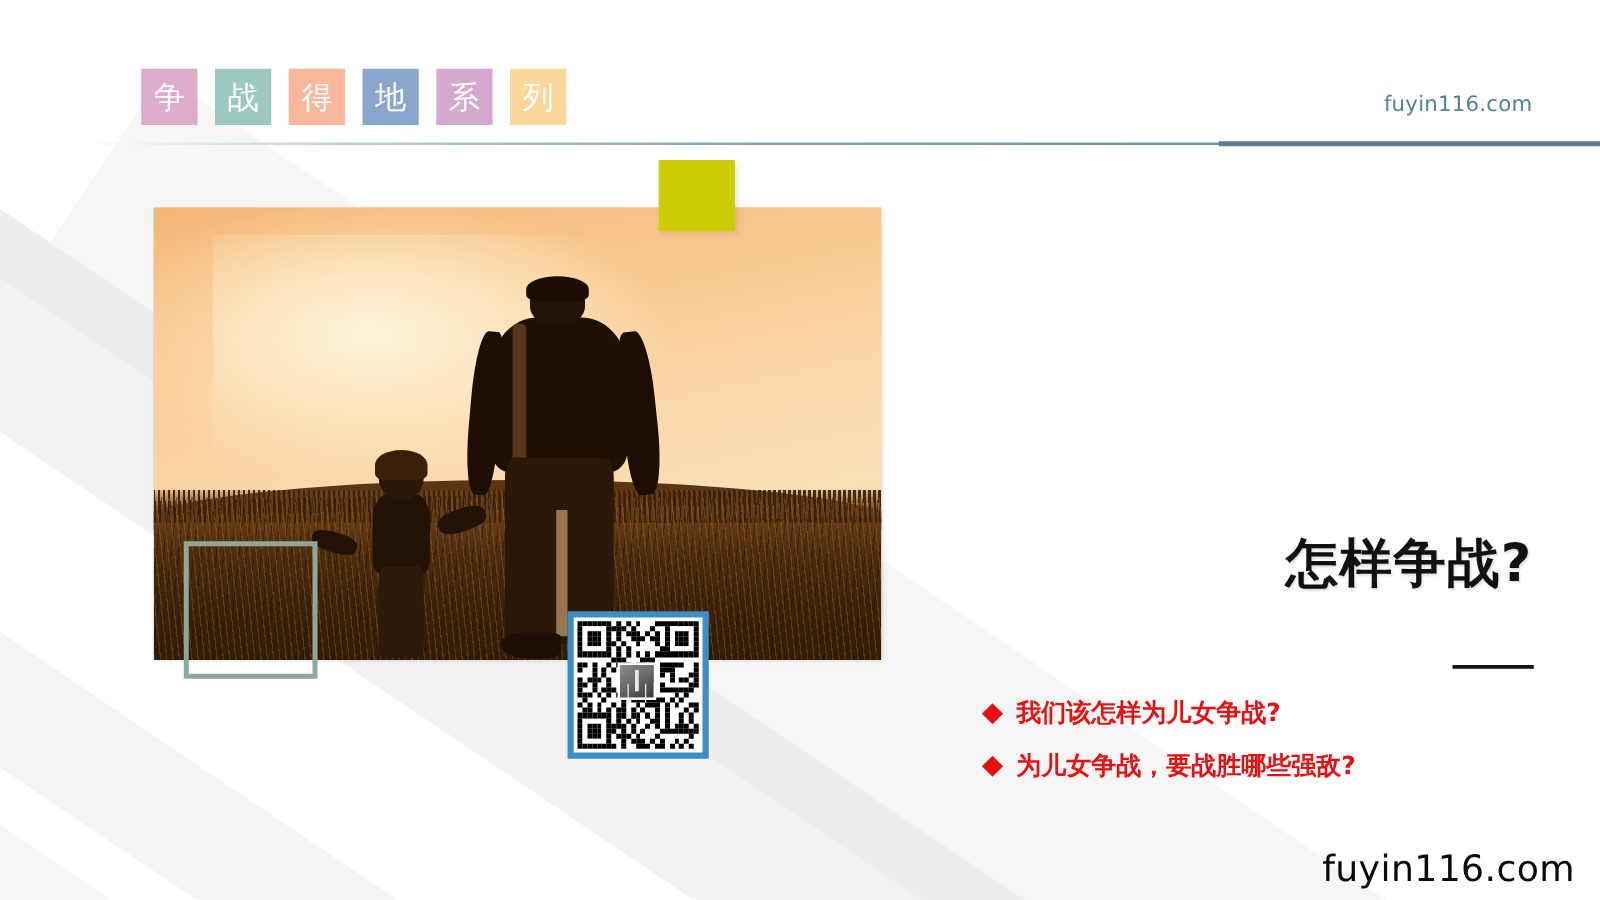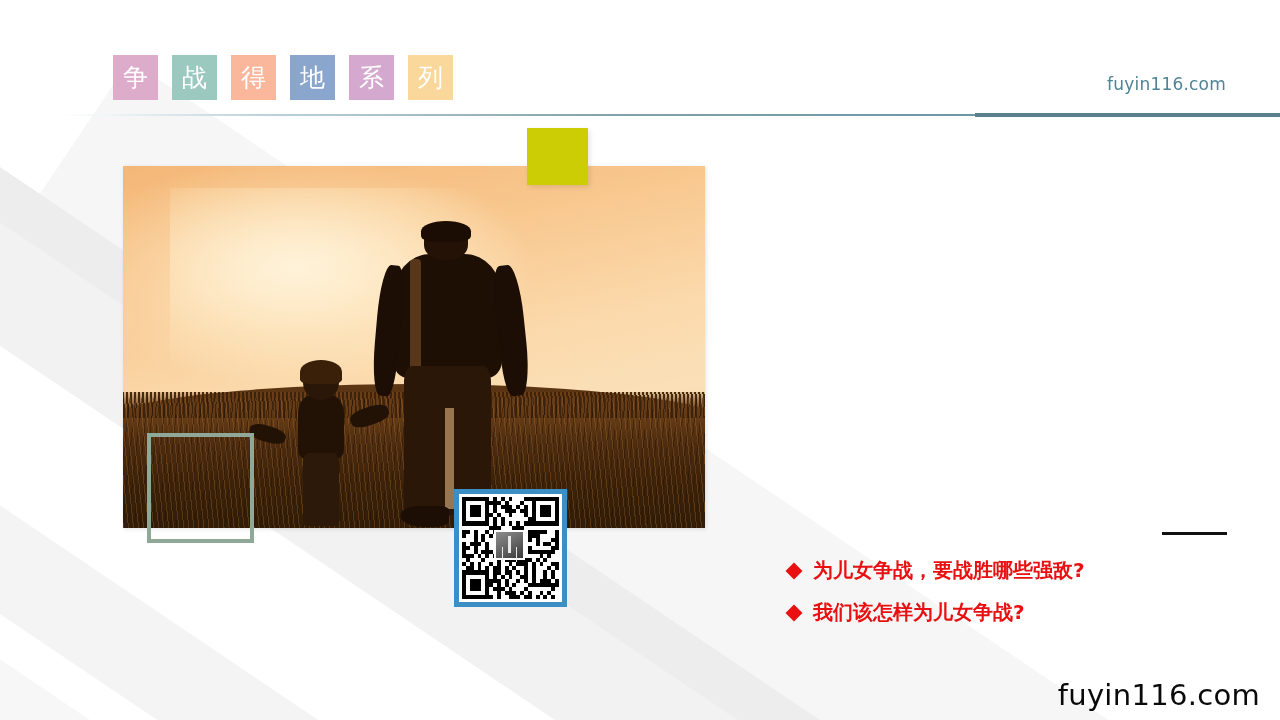--- a/index.html
+++ b/index.html
@@ -937,28 +937,29 @@
           <i style="background: transparent;"></i>
           <i style="background: rgb(0, 0, 0);"></i>
           <i style="background: transparent;"></i>
           <i style="background: rgb(0, 0, 0);"></i>
           <i style="background: transparent;"></i>
         </div>
       <div class="qr-logo"></div>
     </div>
   </div>
 
+  <div class="slide-title">怎样争战?</div>
   <div class="title-rule"></div>
 
   <div class="bullets" id="bullets">
+      <div class="bullet" style="color: rgb(232, 16, 16);">
+        <span class="dia" style="background: rgb(232, 16, 16);"></span>
+        <span>我们该怎样为儿女争战?</span>
+      </div>
       <div class="bullet" style="color: rgb(232, 16, 16);">
         <span class="dia" style="background: rgb(232, 16, 16);"></span>
         <span>为儿女争战，要战胜哪些强敌?</span>
       </div>
-      <div class="bullet" style="color: rgb(232, 16, 16);">
-        <span class="dia" style="background: rgb(232, 16, 16);"></span>
-        <span>我们该怎样为儿女争战?</span>
-      </div>
     </div>
 
   <div class="footer-logo">fuyin116.com</div>
 
 </div>
 
 </body></html>

